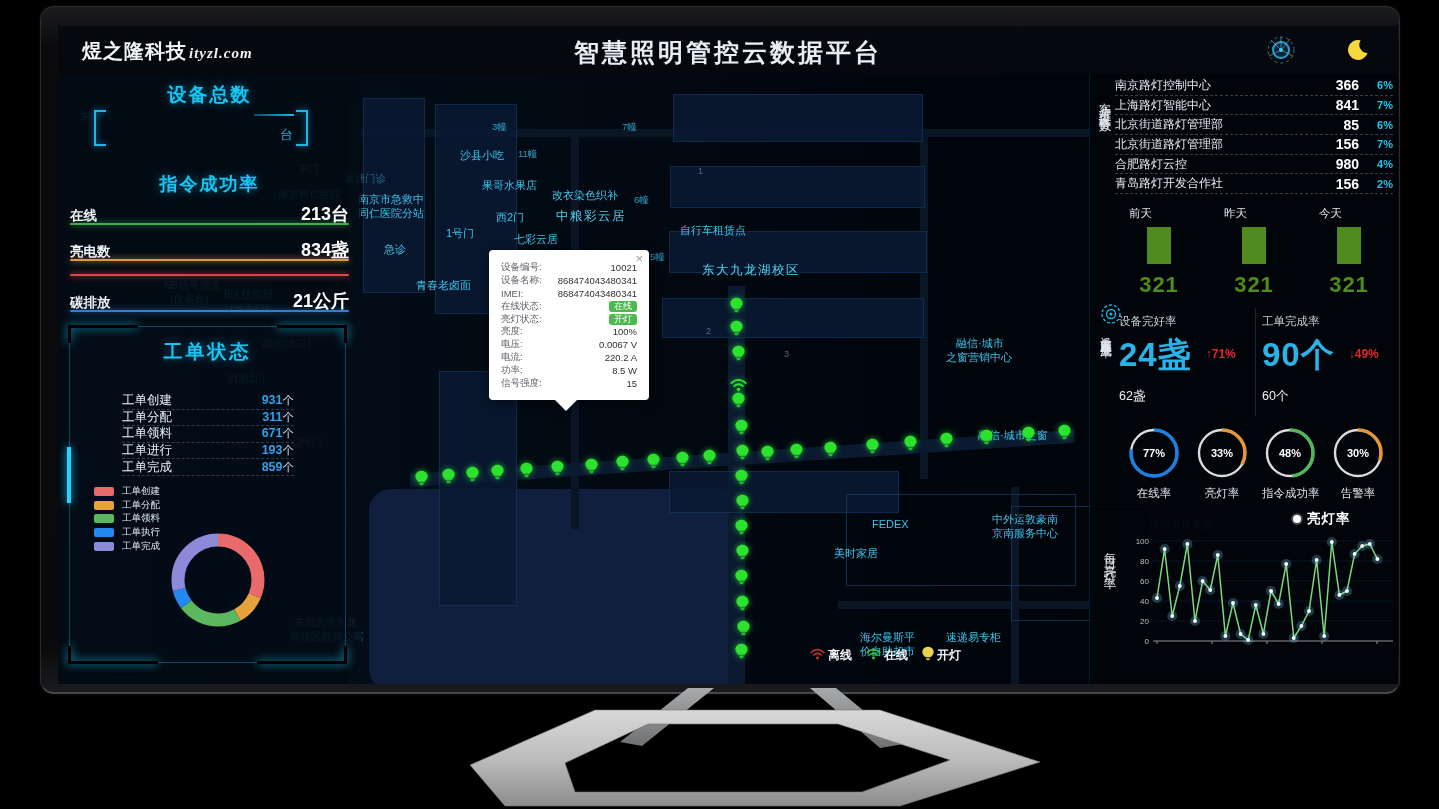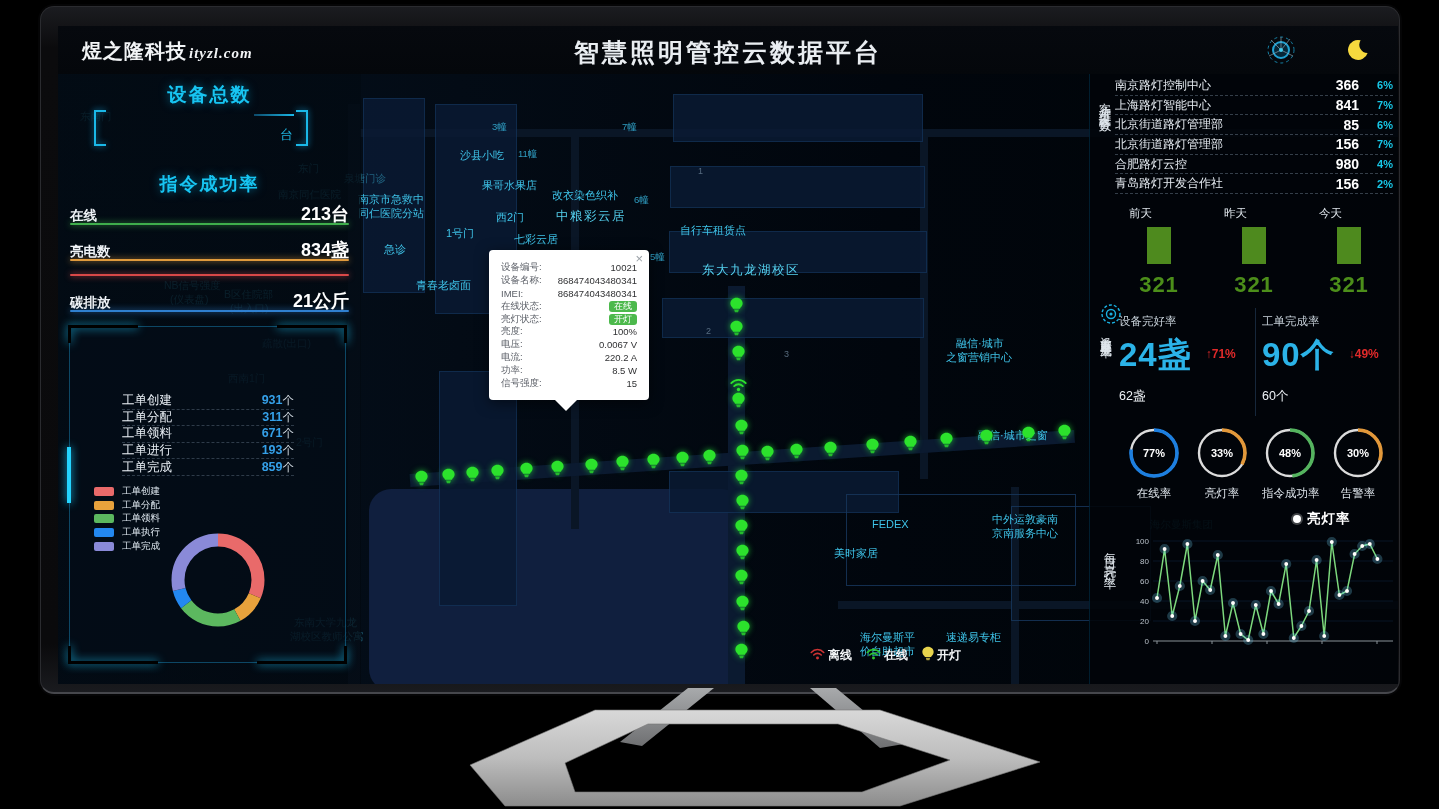--- a/index.html
+++ b/index.html
@@ -479,20 +479,21 @@
             <div class="stat-line" style="background: rgb(47, 128, 208); box-shadow: rgb(47, 128, 208) 0px 0px 6px;"></div>
           </div>
         </div>
 
       <div class="wo-frame">
         <div class="corner c-tl"></div>
         <div class="corner c-tr"></div>
         <div class="corner c-bl"></div>
         <div class="corner c-br"></div>
         <div class="edge-l"></div>
+        <div class="cy-title wo-title">工单状态</div>
         <div class="wo-rows">
             <div class="wo-row">
               <span class="lab">工单创建</span>
               <span class="val">931<span class="unit">个</span></span>
             </div>
             <div class="wo-row">
               <span class="lab">工单分配</span>
               <span class="val">311<span class="unit">个</span></span>
             </div>
             <div class="wo-row">

